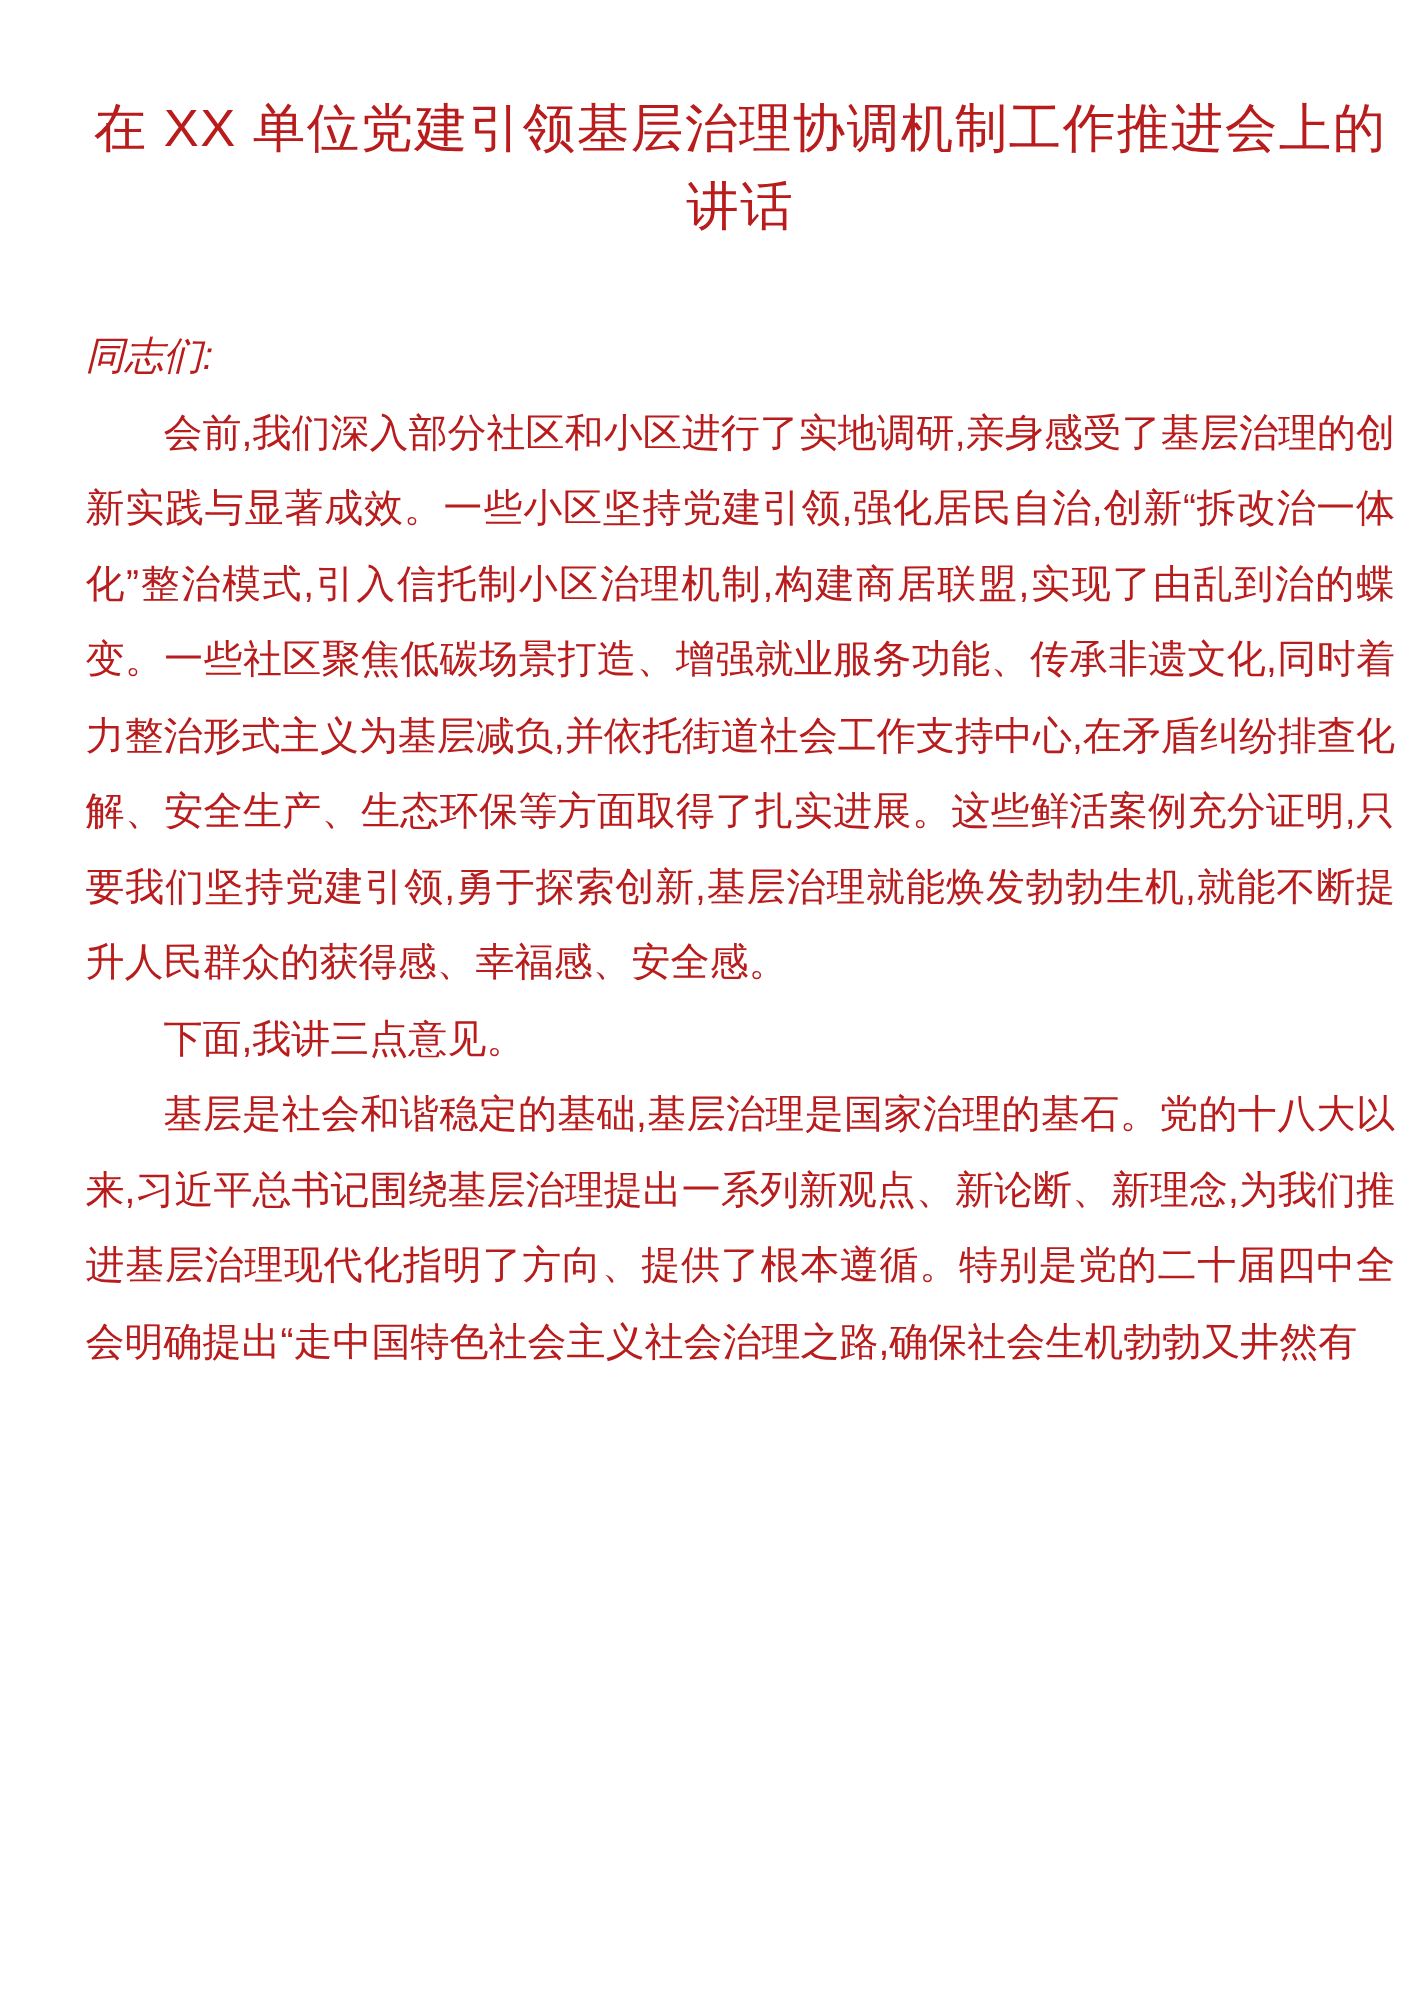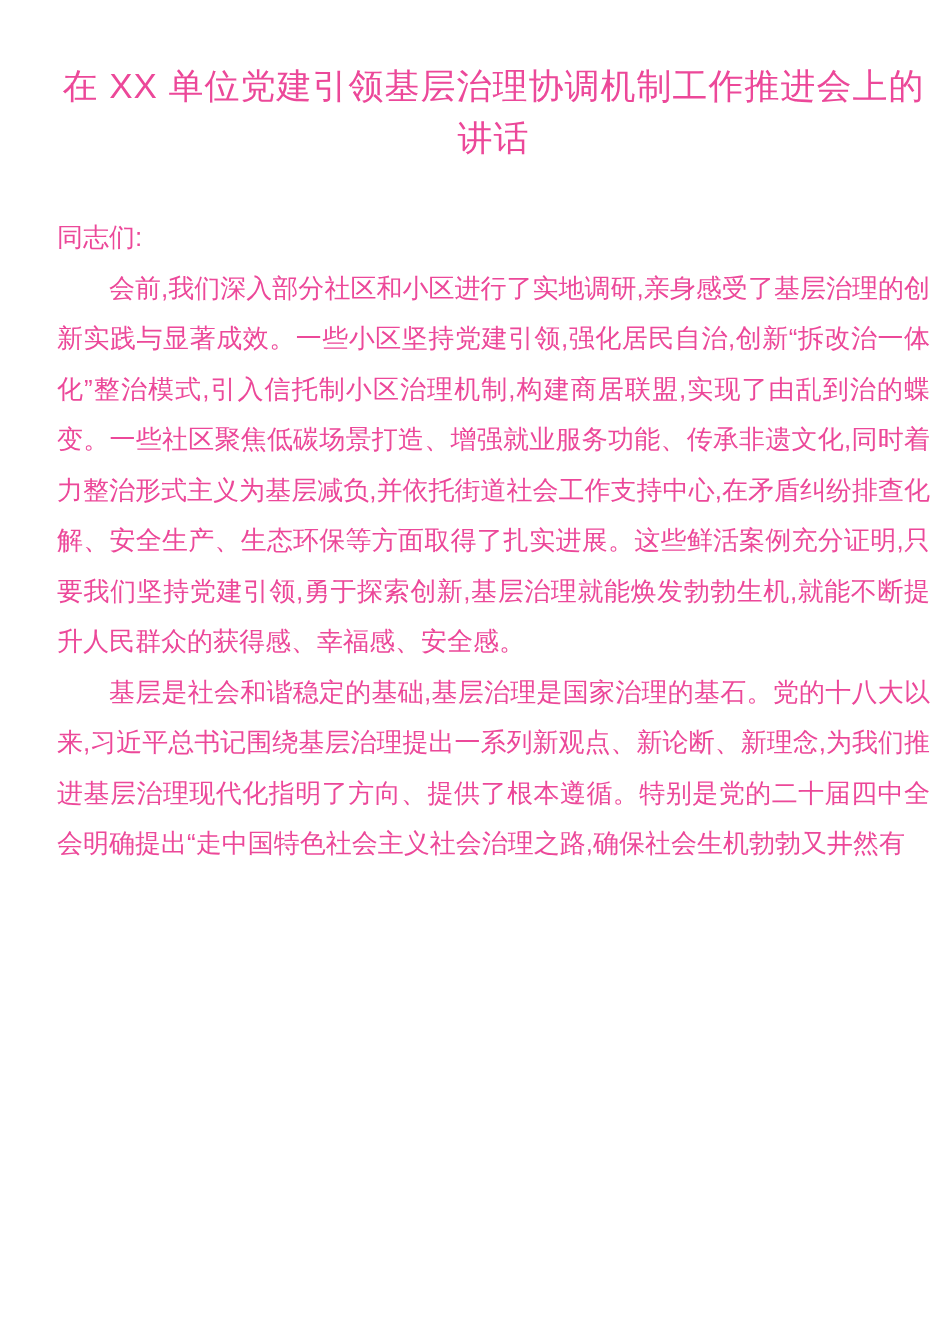--- a/index.html
+++ b/index.html
@@ -5,21 +5,21 @@
   html, body {
     margin: 0;
     padding: 0;
     background: #ffffff;
   }
   .page {
     position: relative;
     width: 950px;
     height: 1344px;
     background: #ffffff;
-    color: #ec4899;
+    color: #b91c1c;
     overflow: hidden;
     font-family: "Liberation Sans", "DejaVu Sans", sans-serif;
   }
   .content {
     padding: 60px 20px 0 57px;
     width: 873px;
   }
   .doc-title {
     font-size: 35px;
     line-height: 52px;
@@ -32,30 +32,32 @@
     font-size: 26px;
     line-height: 50.5px;
     margin: 0;
     text-align: justify;
     text-justify: inter-ideograph;
     text-indent: 2em;
     word-break: break-all;
   }
   .salutation {
     text-indent: 0;
+    font-style: italic;
   }
   .heading {
     
   }
 </style>
 </head>
 <body>
 
 <div class="page">
   <div class="content">
     <h1 class="doc-title">在 XX 单位党建引领基层治理协调机制工作推进会上的讲话</h1>
     <p class="para salutation">同志们:</p>
     <div id="document-body">
         <p class="para">会前,我们深入部分社区和小区进行了实地调研,亲身感受了基层治理的创新实践与显著成效。一些小区坚持党建引领,强化居民自治,创新“拆改治一体化”整治模式,引入信托制小区治理机制,构建商居联盟,实现了由乱到治的蝶变。一些社区聚焦低碳场景打造、增强就业服务功能、传承非遗文化,同时着力整治形式主义为基层减负,并依托街道社会工作支持中心,在矛盾纠纷排查化解、安全生产、生态环保等方面取得了扎实进展。这些鲜活案例充分证明,只要我们坚持党建引领,勇于探索创新,基层治理就能焕发勃勃生机,就能不断提升人民群众的获得感、幸福感、安全感。</p>
+        <p class="para">下面,我讲三点意见。</p>
         <p class="para">基层是社会和谐稳定的基础,基层治理是国家治理的基石。党的十八大以来,习近平总书记围绕基层治理提出一系列新观点、新论断、新理念,为我们推进基层治理现代化指明了方向、提供了根本遵循。特别是党的二十届四中全会明确提出“走中国特色社会主义社会治理之路,确保社会生机勃勃又井然有</p>
       </div>
   </div>
 </div>
 
 </body></html>

